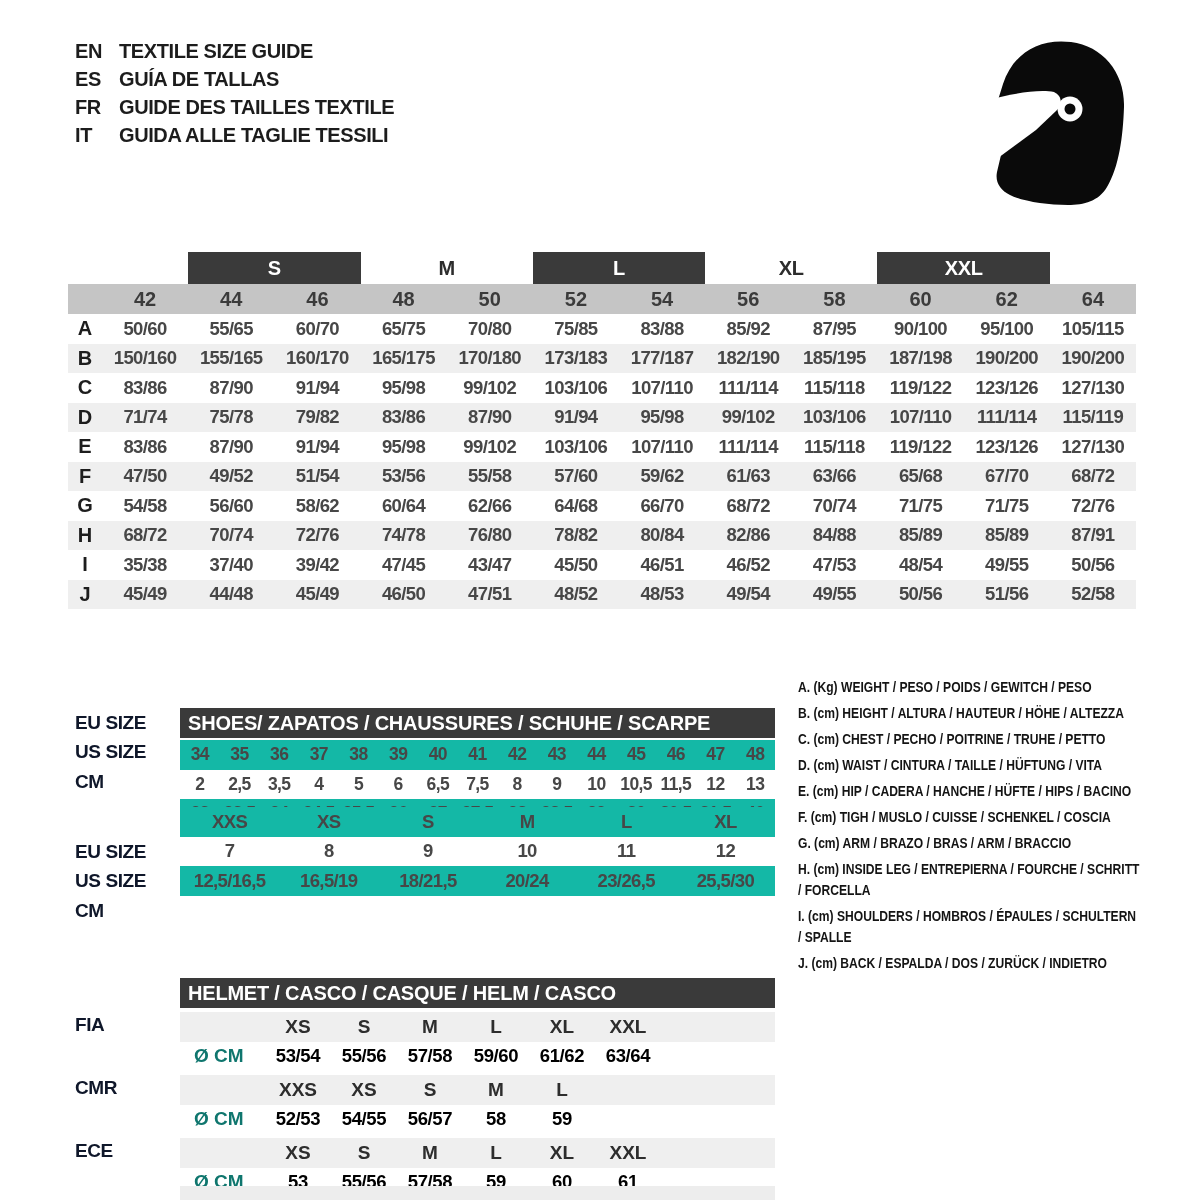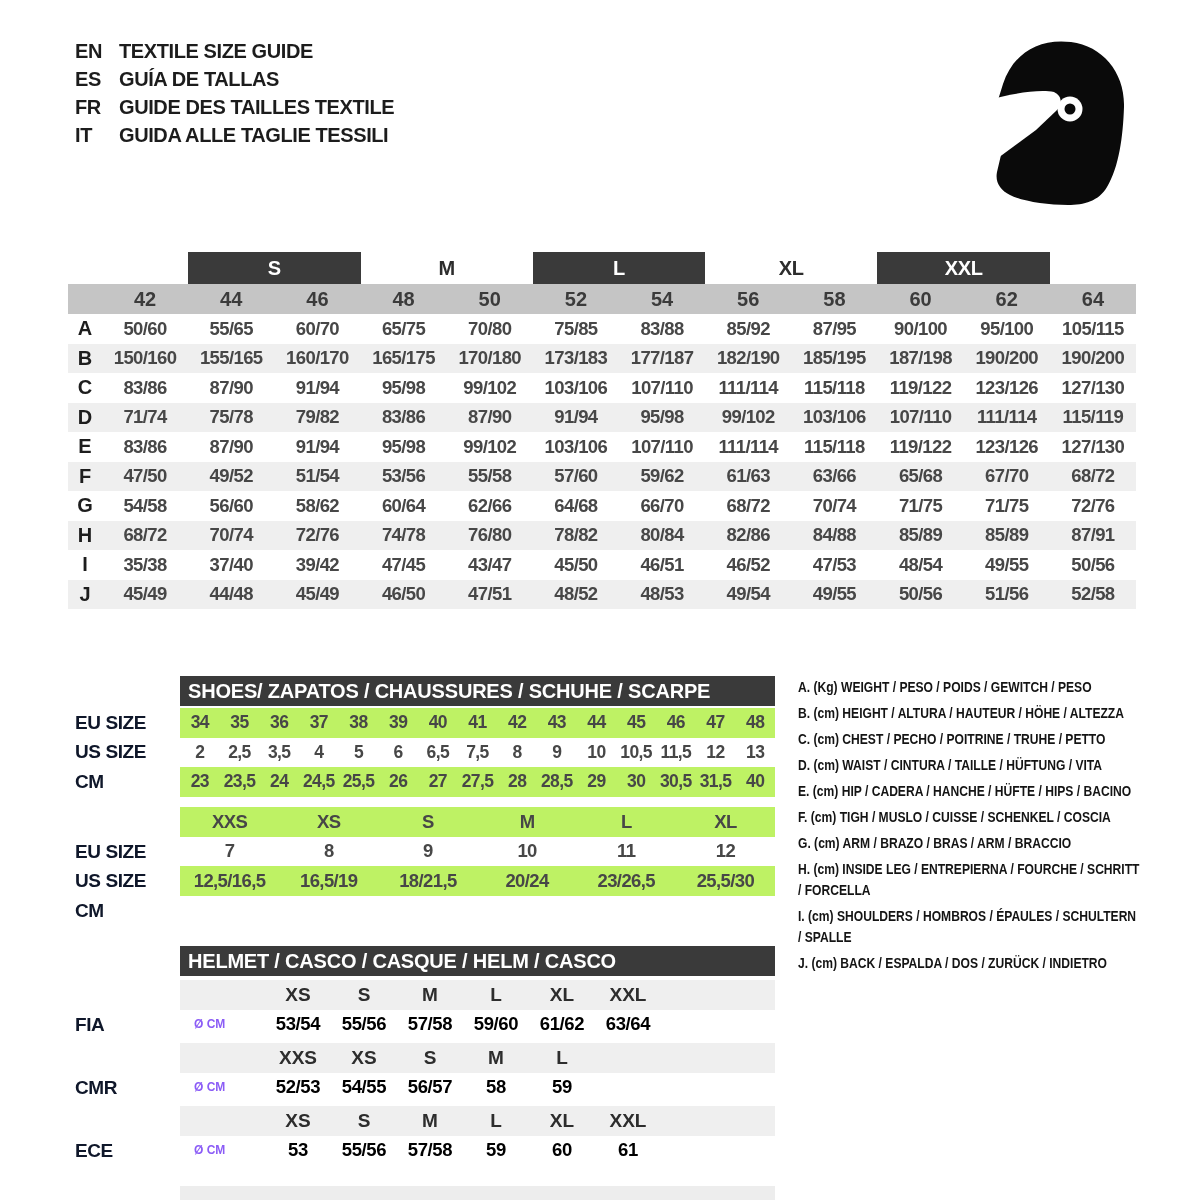--- a/index.html
+++ b/index.html
@@ -31,37 +31,37 @@
   .rowcode { display:flex; align-items:center; justify-content:center; font-weight:bold; font-size:20px; color:#1d1d1d; }
   .cell { display:flex; align-items:center; justify-content:center; font-weight:bold; font-size:18.5px; color:#474747; letter-spacing:-0.6px; }
 
   
   .side-label { position:absolute; left:75px; font-weight:bold; font-size:19px; color:#0f172a;
                 height:29.5px; display:flex; align-items:center; letter-spacing:-0.4px; }
 
   
   .sub-table { position:absolute; left:180px; width:595px; }
   .sub-title { height:30px; background:#3a3a3a; color:#ffffff; font-weight:bold; font-size:20px;
-               display:flex; align-items:center; padding-left:8px; letter-spacing:-0.2px; white-space:nowrap; }
+               display:flex; align-items:center; padding-left:8px; letter-spacing:-0.2px; white-space:nowrap;margin-top:32px; }
   .sub-rows { margin-top:2px; }
   .sub-row { display:grid; height:29.5px; }
-  .sub-row.gray { background:#bef264; }
+  .sub-row.gray { background:#14b8a6; }
   .c15 { grid-template-columns:repeat(15, 1fr); }
   .c6  { grid-template-columns:repeat(6, 1fr); }
   .scell { display:flex; align-items:center; justify-content:center; font-weight:bold; color:#474747; letter-spacing:-0.6px; }
   .c15 .scell { font-size:17.5px; }
   .c6 .scell  { font-size:18.5px; }
 
   
   .helmet-section { margin-top:4px; }
   .helmet-row { display:grid; grid-template-columns:85px repeat(6, 66px) 1fr; height:29.5px; }
   .helmet-row.gray { background:#efefef; }
   .hsize { display:flex; align-items:center; justify-content:center; font-weight:bold; font-size:19px; color:#2d2d2d; }
   .hval  { display:flex; align-items:center; justify-content:center; font-weight:bold; font-size:18.5px; color:#000000; letter-spacing:-0.4px; }
-  .ucell { display:flex; align-items:center; padding-left:14px; font-weight:bold; font-size:12px; color:#8b5cf6; }
+  .ucell { display:flex; align-items:center; padding-left:14px; font-weight:bold; font-size:19px; color:#0f766e; }
   .bottom-strip { position:absolute; left:180px; top:1186px; width:595px; height:14px; background:#ededed; }
 
   
   .legend { position:absolute; left:798px; top:676px; width:440px; transform:scaleX(0.78); transform-origin:top left; }
   .legend-item { font-weight:bold; font-size:15.5px; line-height:21px; margin-bottom:5px; color:#141414; letter-spacing:0; }
 </style>
 </head>
 <body>
 
 <div class="canvas">

